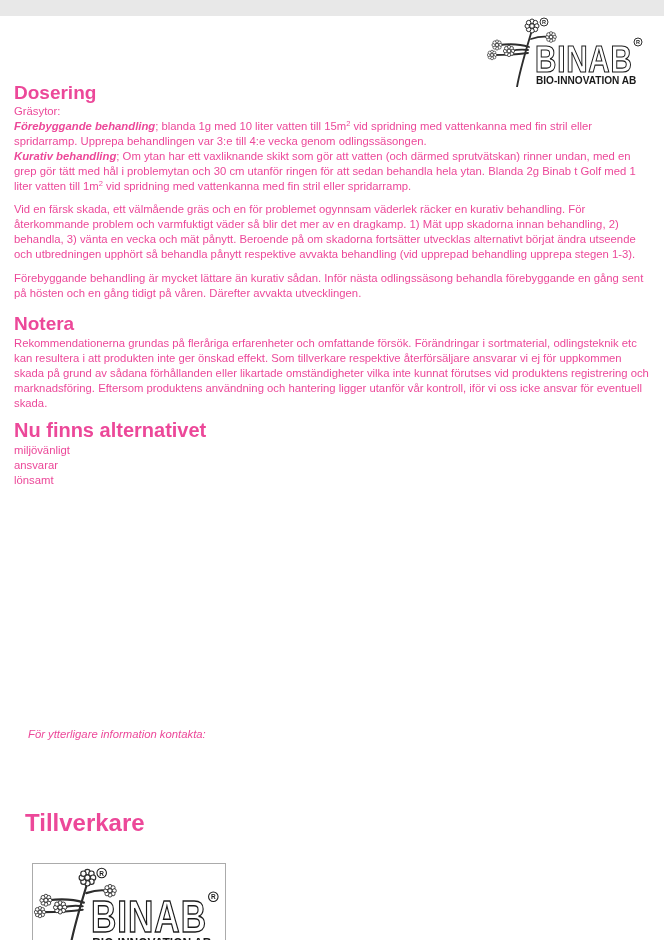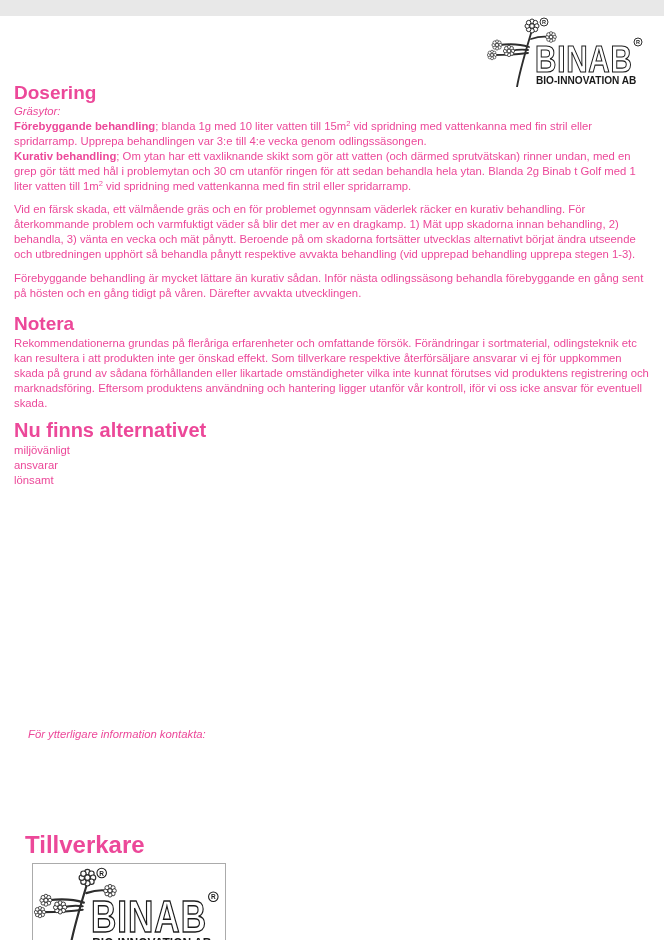--- a/index.html
+++ b/index.html
@@ -28,29 +28,29 @@
   }
   .regc{fill:none;stroke:#1a1a1a;stroke-width:0.9;}
   .regt{font-family:"Liberation Sans",sans-serif;font-weight:bold;font-size:5.5px;
     fill:#1a1a1a;text-anchor:middle;}
   
   .col{position:absolute;left:14px;top:66px;width:637px;
     font-size:11.3px;line-height:14.9px;}
   .h-doc{font-size:19px;line-height:22px;font-weight:bold;margin:0;}
   .h-notera{font-size:19px;line-height:22px;font-weight:bold;margin:12px 0 1px 0;}
   .h-alt{font-size:20px;line-height:23px;font-weight:bold;margin:9px 0 1px 0;}
-  .subtitle-italic{font-style:italic;margin:0;}
+  .subtitle-italic{margin:0;}
   .para{margin:9px 0 0 0;}
   .para-first{margin:0;}
-  .lead{font-weight:bold;}
+  .lead{font-weight:bold;font-style:italic;}
   sup{font-size:7.5px;line-height:0;vertical-align:4px;}
   .alt-item{margin:0;}
   
   .contact{position:absolute;left:28px;top:711px;font-size:11.3px;line-height:15px;font-style:italic;}
-  .mfr-heading{position:absolute;left:25px;top:815px;font-size:24px;font-weight:bold;}
+  .mfr-heading{position:absolute;left:25px;top:793px;font-size:24px;font-weight:bold;}
   .rsl-heading{position:absolute;left:348px;top:818px;font-size:23px;font-weight:bold;}
 </style>
 </head>
 <body>
 
 <div class="page">
 
   <svg class="defs-svg" aria-hidden="true">
     <defs>
       <g id="flower">

